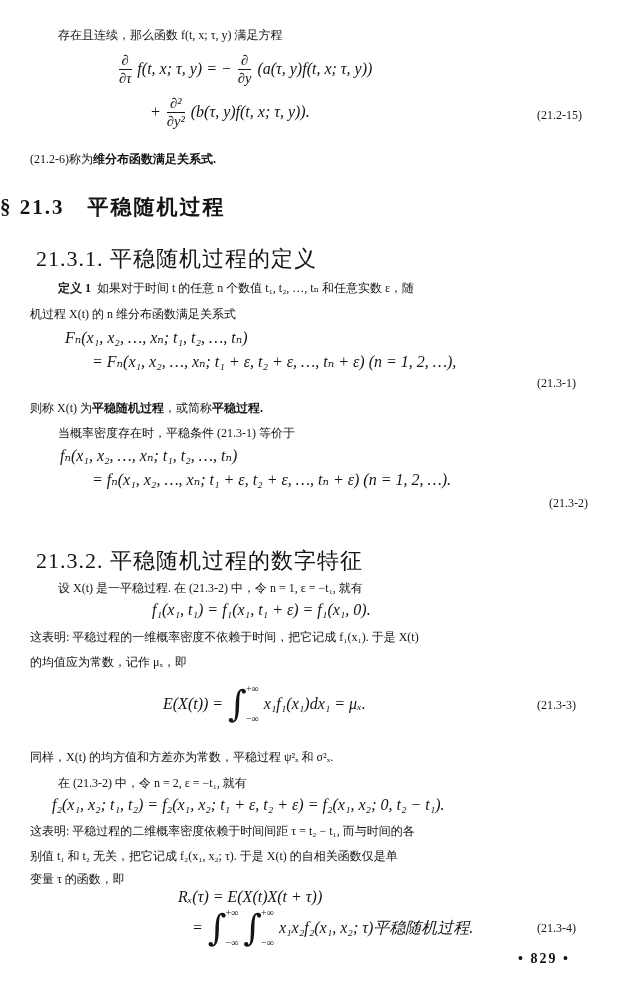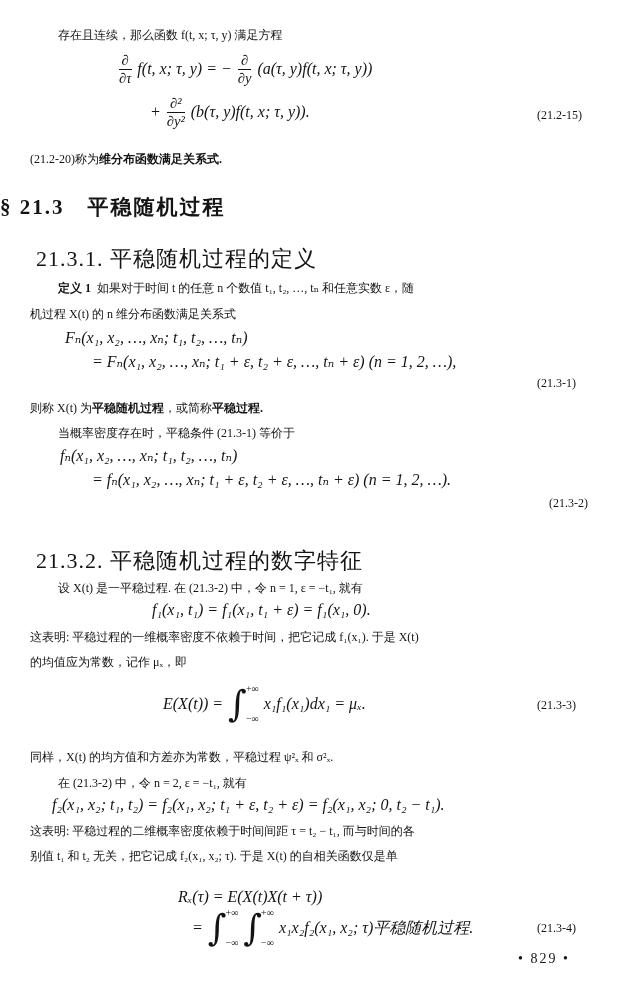--- a/index.html
+++ b/index.html
@@ -28,21 +28,21 @@
   .frac .num{display:block;border-bottom:1.3px solid #141414;padding:0 3px;}
   .frac .den{display:block;padding:0 1px;}
   .int{display:inline-flex;align-items:center;}
   .int .glyph{font-size:36px;font-style:normal;line-height:0.9;font-family:"DejaVu Serif",serif;}
   .int .lims{
     display:inline-flex;flex-direction:column;justify-content:space-between;
     height:40px;font-size:10px;font-style:normal;margin-left:-1px;line-height:1;
   }
   .int .lims .lo{align-self:flex-start;}
   .tag{position:absolute;font-size:12px;font-style:normal;white-space:pre;}
-  .pagenum{position:absolute;font-size:14px;font-weight:normal;letter-spacing:2px;}
+  .pagenum{position:absolute;font-size:14px;font-weight:bold;letter-spacing:2px;}
 </style>
 </head>
 <body>
 
 <div class="page">
 
   <p class="ln" style="top:24px;left:58px">存在且连续，那么函数 f(t, x; τ, y) 满足方程</p>
 
   <div class="eq" style="top:52px;left:118px">
     <span class="frac">
@@ -60,21 +60,21 @@
   <div class="eq" style="top:95px;left:150px">
     <span class="mtext">+</span>
     <span class="frac">
       <span class="num">∂²</span>
       <span class="den">∂y²</span>
     </span>
     <span class="mtext">(b(τ, y)f(t, x; τ, y)).</span>
   </div>
   <span class="tag" style="top:108px;left:537px">(21.2-15)</span>
 
-  <p class="ln" style="top:148px;left:30px"><span>(21.2-20)称为</span><span class="bold">维分布函数满足关系式.</span></p>
+  <p class="ln" style="top:148px;left:30px"><span>(21.2-6)称为</span><span class="bold">维分布函数满足关系式.</span></p>
 
   <h1 class="h1" style="top:193px">§ 21.3　平稳随机过程</h1>
 
   <h2 class="h2" style="top:236px;left:28px">21.3.1. 平稳随机过程的定义</h2>
 
   <p class="ln" style="top:277px;left:58px"><span class="bold">定义 1</span><span>  如果对于时间 t 的任意 n 个数值 t₁, t₂, …, tₙ 和任意实数 ε，随</span></p>
   <p class="ln" style="top:303px;left:30px">机过程 X(t) 的 n 维分布函数满足关系式</p>
 
   <div class="eq" style="top:328px;left:65px">
     <span class="mtext">Fₙ(x₁, x₂, …, xₙ; t₁, t₂, …, tₙ)</span>
@@ -123,20 +123,21 @@
   <p class="ln" style="top:746px;left:30px">同样，X(t) 的均方值和方差亦为常数，平稳过程 ψ²ₓ 和 σ²ₓ.</p>
 
   <p class="ln" style="top:772px;left:58px">在 (21.3-2) 中，令 n = 2, ε = −t₁, 就有</p>
 
   <div class="eq" style="top:796px;left:52px">
     <span class="mtext">f₂(x₁, x₂; t₁, t₂) = f₂(x₁, x₂; t₁ + ε, t₂ + ε) = f₂(x₁, x₂; 0, t₂ − t₁).</span>
   </div>
 
   <p class="ln" style="top:820px;left:30px">这表明: 平稳过程的二维概率密度依赖于时间间距 τ = t₂ − t₁, 而与时间的各</p>
   <p class="ln" style="top:845px;left:30px">别值 t₁ 和 t₂ 无关，把它记成 f₂(x₁, x₂; τ). 于是 X(t) 的自相关函数仅是单</p>
+  <p class="ln" style="top:868px;left:30px">变量 τ 的函数，即</p>
 
   <div class="eq" style="top:888px;left:178px">
     <span class="mtext">Rₓ(τ) = E(X(t)X(t + τ))</span>
   </div>
   <div class="eq" style="top:908px;left:192px">
     <span class="mtext">=</span>
     <span class="int">
       <span class="glyph">∫</span>
       <span class="lims">
         <span class="up">+∞</span>

